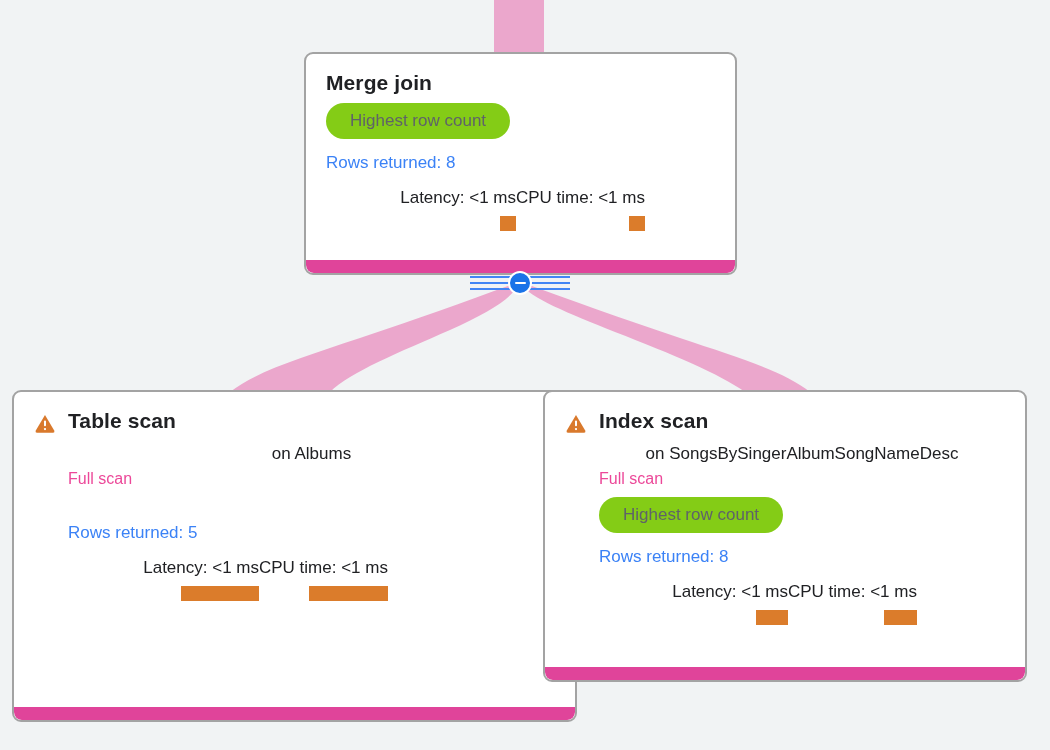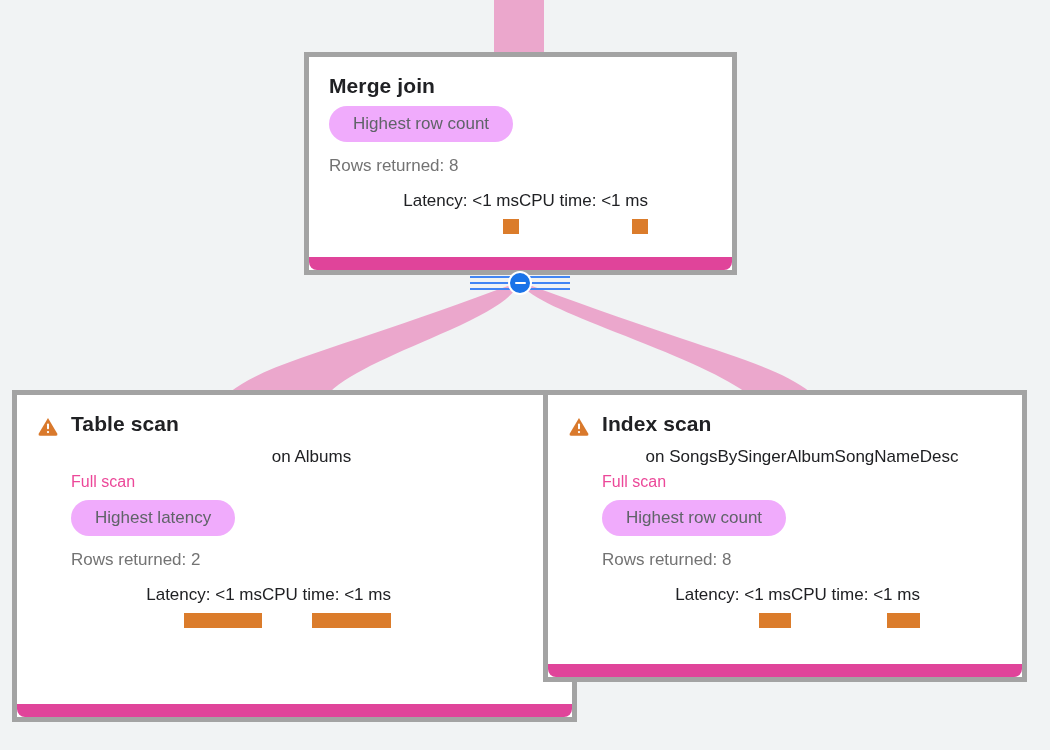--- a/index.html
+++ b/index.html
@@ -29,22 +29,22 @@
     top: 0;
     width: 1050px;
     height: 750px;
     z-index: 1;
   }
 
   
   .node-card {
     position: absolute;
     background: #FFFFFF;
-    border: 5px solid #a3a3a3;
-    border-radius: 0;
+    border: 2px solid #a3a3a3;
+    border-radius: 9px;
     box-sizing: border-box;
     z-index: 3;
     overflow: hidden;
   }
   .node-inner {
     position: relative;
     padding: 16px 20px 10px 20px;
     height: 100%;
     box-sizing: border-box;
   }
@@ -100,33 +100,33 @@
     line-height: 23px;
     margin-top: 1px;
   }
 
   
   .chips {
     margin-top: 7px;
   }
   .chip {
     display: inline-block;
-    background: #f0abfc;
+    background: #84cc16;
     color: #5F6368;
     font-size: 17px;
     line-height: 20px;
     padding: 8px 24px;
     border-radius: 18px;
     margin-bottom: 6px;
     white-space: nowrap;
   }
 
   .rows-returned {
     font-size: 17px;
-    color: #737373;
+    color: #3b82f6;
     line-height: 22px;
     margin-top: 7px;
     white-space: nowrap;
   }
 
   
   .metrics {
     display: flex;
     margin-top: 14px;
   }
@@ -268,23 +268,23 @@
             <rect x="10.9" y="9.4" width="2.2" height="6.1" rx="1" fill="#FFFFFF"></rect>
             <circle cx="12" cy="18.6" r="1.25" fill="#FFFFFF"></circle>
           </svg>
         </span>
         <div class="node-title">Table scan</div>
       </div>
       <div class="node-body indented">
         <div class="subtitle">on Albums</div>
         <div class="subtitle-muted">Full scan</div>
         <div class="chips">
-          <span class="chip">Highest latency</span><br>
-        </div>
-        <div class="rows-returned">Rows returned: 2</div>
+          <br>
+        </div>
+        <div class="rows-returned">Rows returned: 5</div>
         <div class="metrics">
           <div class="metric" style="width:191px;">
             <span class="metric-label">Latency: &lt;1 ms</span>
             <span class="metric-bar" style="width:78px;"></span>
           </div>
           <div class="metric">
             <span class="metric-label">CPU time: &lt;1 ms</span>
             <span class="metric-bar" style="width:79px;"></span>
           </div>
         </div>

